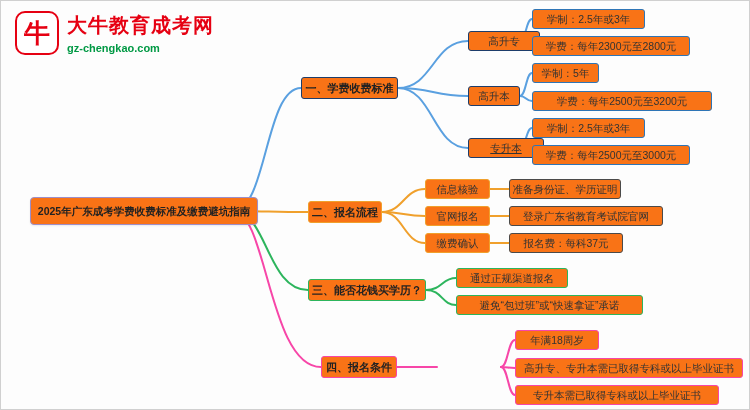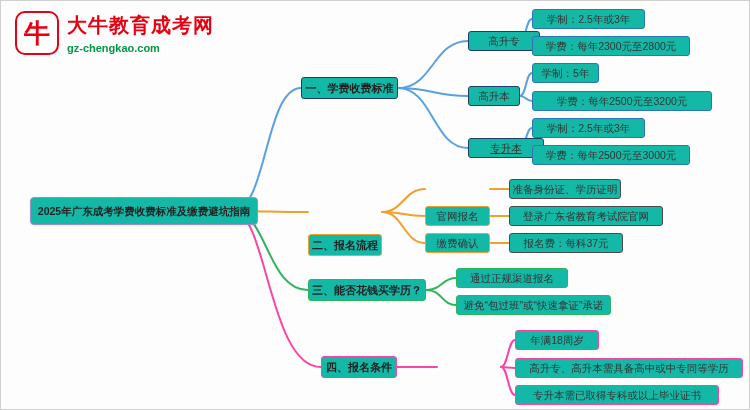--- a/index.html
+++ b/index.html
@@ -4,21 +4,21 @@
 <style>
   html,body{margin:0;padding:0;background:#e9e9e9;}
   .canvas{
     position:relative;width:750px;height:410px;background:#fdfdfd;
     border:1px solid #d0d0d0;box-sizing:border-box;overflow:hidden;
     font-family:"Liberation Sans","DejaVu Sans",sans-serif;
   }
   svg.edges{position:absolute;left:0;top:0;width:750px;height:410px;pointer-events:none;}
   .n{
     position:absolute;box-sizing:border-box;display:flex;align-items:center;justify-content:center;
-    background:#14b8a6;border:1.5px solid #888;border-radius:3px;height:20px;padding:0 16px;
+    background:#f97316;border:1.5px solid #888;border-radius:3px;height:20px;padding:0 16px;
     font-size:10.5px;color:#333;white-space:nowrap;line-height:1;
   }
   .lbl{height:22px;font-weight:bold;font-size:11px;color:#222;}
   .root{
     height:28px;font-weight:bold;font-size:10.5px;border-color:#9d8ec9;border-radius:4px;
     box-shadow:0 1px 2px rgba(0,0,0,.08);color:#222;margin-left:25px;
   }
   .c-navy{border-color:#1d3d6b;}
   .c-blue{border-color:#2e75b6;}
   .c-orange{border-color:#f0a02c;}
@@ -92,30 +92,31 @@
   <div class="n c-navy" style="left:467px;top:85px;width:52px;">高升本</div>
   <div class="n c-navy" style="left:467px;top:137px;width:76px;text-decoration:underline;">专升本</div>
 
   <div class="n c-blue" style="left:531px;top:8px;width:113px;">学制：2.5年或3年</div>
   <div class="n c-blue" style="left:531px;top:35px;width:158px;">学费：每年2300元至2800元</div>
   <div class="n c-blue" style="left:531px;top:62px;width:67px;">学制：5年</div>
   <div class="n c-blue" style="left:531px;top:90px;width:180px;">学费：每年2500元至3200元</div>
   <div class="n c-blue" style="left:531px;top:117px;width:113px;">学制：2.5年或3年</div>
   <div class="n c-blue" style="left:531px;top:144px;width:158px;">学费：每年2500元至3000元</div>
 
-  <div class="n lbl c-orange" style="left:307px;top:200px;width:74px;margin-top:33px;">二、报名流程</div>
+  <div class="n lbl c-orange" style="left:307px;top:200px;width:74px;">二、报名流程</div>
+  <div class="n c-orange" style="left:424px;top:178px;width:65px;">信息核验</div>
   <div class="n c-orange" style="left:424px;top:205px;width:65px;">官网报名</div>
   <div class="n c-orange" style="left:424px;top:232px;width:65px;">缴费确认</div>
 
   <div class="n c-dark" style="left:508px;top:178px;width:112px;">准备身份证、学历证明</div>
   <div class="n c-dark" style="left:508px;top:205px;width:154px;">登录广东省教育考试院官网</div>
   <div class="n c-dark" style="left:508px;top:232px;width:114px;">报名费：每科37元</div>
 
   <div class="n c-green" style="left:455px;top:267px;width:112px;">通过正规渠道报名</div>
   <div class="n lbl c-green" style="left:307px;top:278px;width:118px;">三、能否花钱买学历？</div>
-  <div class="n c-green" style="left:455px;top:294px;width:155px;">避免“包过班”或“快速拿证”承诺</div>
+  <div class="n c-green" style="left:455px;top:294px;width:187px;">避免“包过班”或“快速拿证”承诺</div>
 
   <div class="n lbl c-pink" style="left:320px;top:355px;width:76px;">四、报名条件</div>
   <div class="n c-pink" style="left:514px;top:329px;width:84px;">年满18周岁</div>
-  <div class="n c-pink" style="left:514px;top:357px;width:228px;">高升专、高升本需具备高中或中专同等学历</div>
+  <div class="n c-pink" style="left:514px;top:357px;width:228px;">高升专、专升本需已取得专科或以上毕业证书</div>
   <div class="n c-pink" style="left:514px;top:384px;width:204px;">专升本需已取得专科或以上毕业证书</div>
 
 </div>
 
 </body></html>

